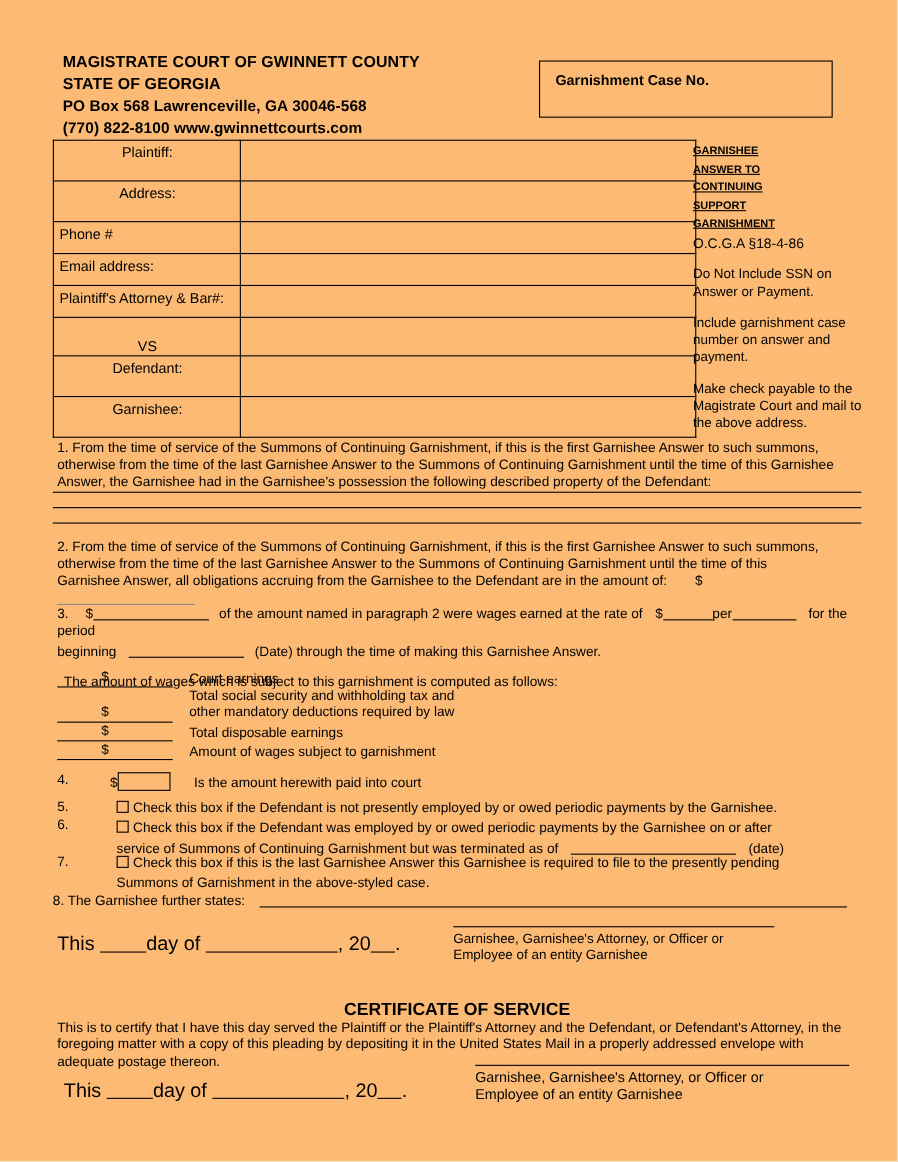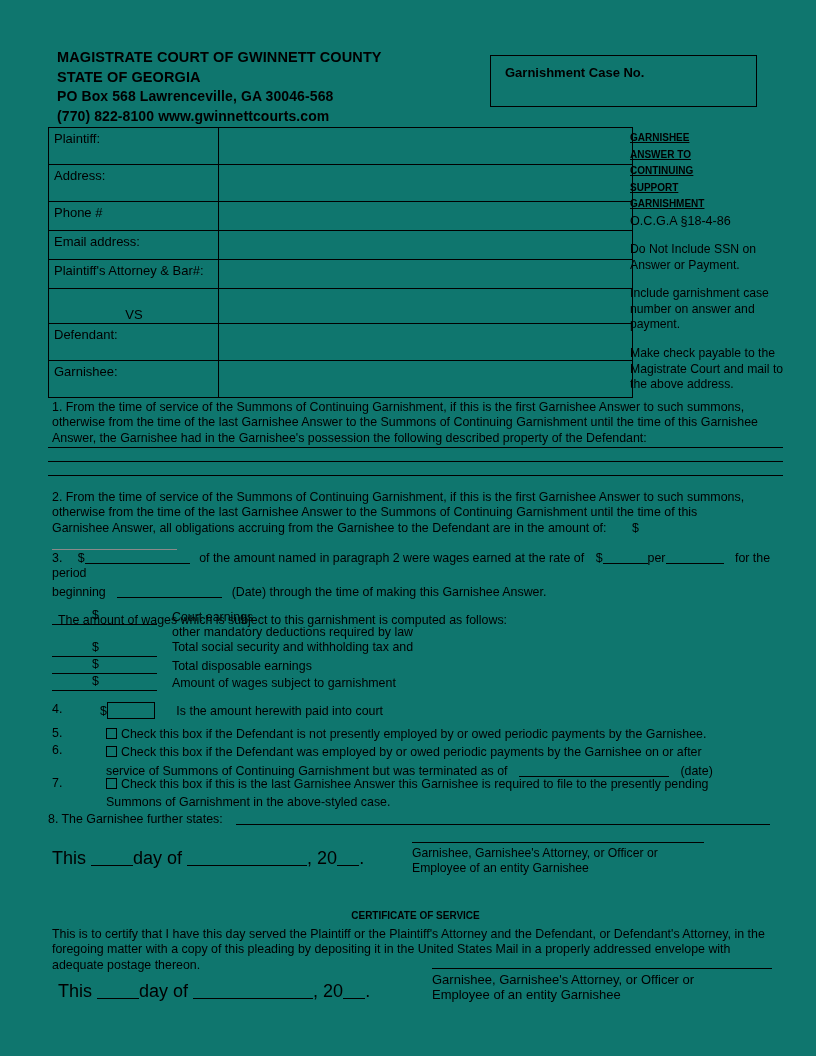--- a/index.html
+++ b/index.html
@@ -8,21 +8,21 @@
     background: #ffffff;
   }
   body {
     font-family: "Liberation Sans", sans-serif;
     color: #000000;
   }
   .page {
     position: relative;
     width: 816px;
     height: 1056px;
-    background: #0f766e;
+    background: #fdba74;
     overflow: hidden;
     box-sizing: border-box;
   }
 
   
   .header {
     position: absolute;
     left: 57px;
     top: 48px;
     width: 420px;
@@ -67,21 +67,21 @@
   }
   .party-table td {
     border: 1px solid #000;
     font-size: 13px;
     padding: 3px 4px 3px 5px;
     vertical-align: top;
     height: 22px;
   }
   .party-table td.lbl { width: 160px; }
   .party-table td.val { width: 404px; }
-  .party-table tr.tall td { height: 30px; }
+  .party-table tr.tall td { height: 30px; text-align: center; }
   .party-table tr.vs-row td.lbl {
     text-align: center;
     vertical-align: bottom;
     padding-bottom: 1px;
     height: 30px;
   }
 
   
   .right-col {
     position: absolute;
@@ -225,21 +225,21 @@
     margin-bottom: 3px;
   }
 
   .cos-title {
     position: absolute;
     left: 48px;
     top: 910px;
     width: 735px;
     text-align: center;
     font-weight: bold;
-    font-size: 10px;
+    font-size: 16px;
   }
   #cos-body {
     left: 52px;
     top: 927px;
     width: 718px;
   }
 </style>
 </head>
 <body>
 
@@ -335,22 +335,22 @@
       <div class="wage-amt"><span>$</span><span></span></div>
       <div class="wage-desc">Court earnings</div>
     </div>
 
     <div class="wage-two">
       <div class="left-col-pair">
         <div style="height:15px"></div>
         <div class="wage-amt" style="width:105px"><span>$</span><span></span></div>
       </div>
       <div class="wage-desc">
+        <div>Total social security and withholding tax and</div>
         <div>other mandatory deductions required by law</div>
-        <div>Total social security and withholding tax and</div>
       </div>
     </div>
 
     <div class="wage-row">
       <div class="wage-amt"><span>$</span><span></span></div>
       <div class="wage-desc">Total disposable earnings</div>
     </div>
 
     <div class="wage-row">
       <div class="wage-amt"><span>$</span><span></span></div>

